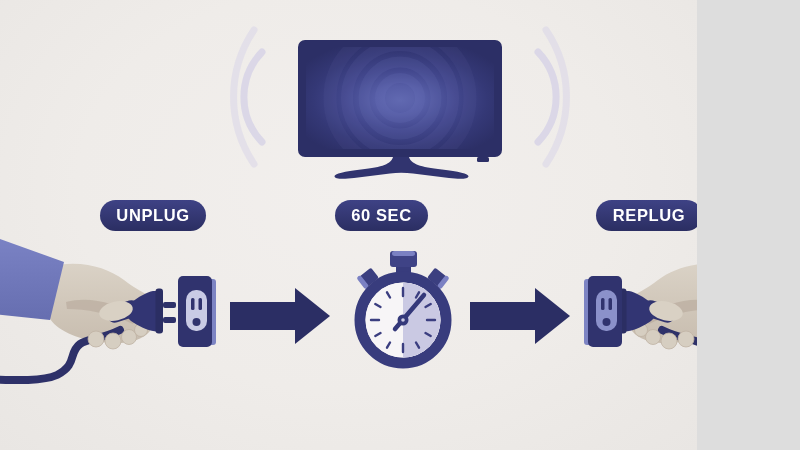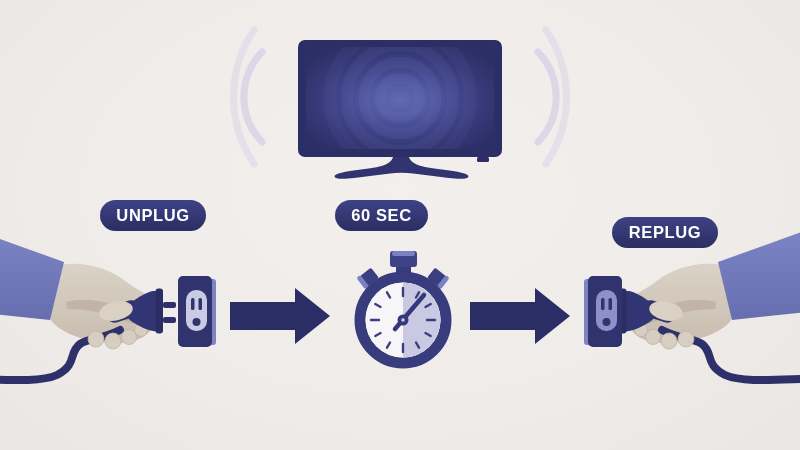--- a/index.html
+++ b/index.html
@@ -1,31 +1,31 @@
 <!DOCTYPE html>
 <html style="--navy: #2c2f66; --navy_mid: #32356f; --pill_top: #3e4285; --pill_bottom: #2b2e62; --periwinkle: #7d84c3; --sleeve: #7079bc; --lavender: #c9cbe5; --watch_face: #f7f5f7; --watch_half: #cac9e3; --skin: #d6cec1; --skin_shadow: #b9ab9c; --wave: #d9d6e7; --background: #efece9; --white: #ffffff;"><head>
 <meta charset="utf-8">
 <style>
   html,body{margin:0;padding:0;background:#ddd;}
   .canvas{
-    position:relative;width:800px;height:450px;overflow:hidden;
+    position:relative;width:697px;height:450px;overflow:hidden;
     background:radial-gradient(ellipse at 50% 42%, #f2efed 0%, #efece9 55%, #e9e6e3 100%);
     font-family:"Liberation Sans", sans-serif;
   }
   .scene-svg{position:absolute;left:0;top:0;}
   .pill{
     position:absolute;top:200px;height:31px;border-radius:16px;
     background:linear-gradient(180deg, var(--pill_top,#3e4285) 0%, var(--pill_bottom,#2b2e62) 100%);
     color:var(--white,#ffffff);
     display:flex;align-items:center;justify-content:center;
     font-weight:bold;font-size:16.5px;letter-spacing:0.6px;
   }
   .pill-unplug{left:100px;width:106px;}
   .pill-wait{left:335px;width:93px;}
-  .pill-replug{left:612px;width:106px;margin-top:17px;}
+  .pill-replug{left:596px;width:106px;}
 </style>
 </head>
 <body>
 
 <div class="canvas">
 
   <svg class="scene-svg" width="800" height="450" viewBox="0 0 800 450">
     <defs>
       <radialGradient id="screenGlow" cx="50%" cy="52%" r="62%">
         <stop offset="0%" stop-color="#6169b1"></stop>

